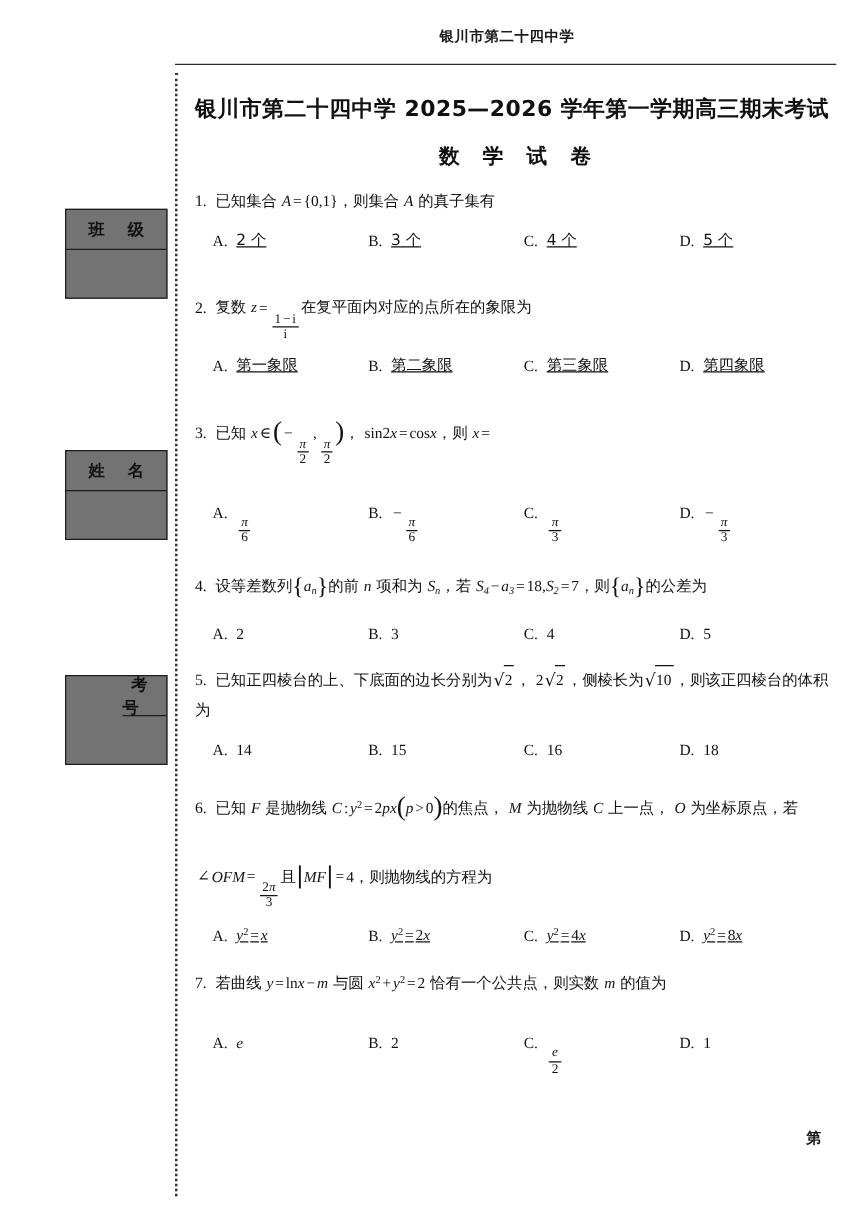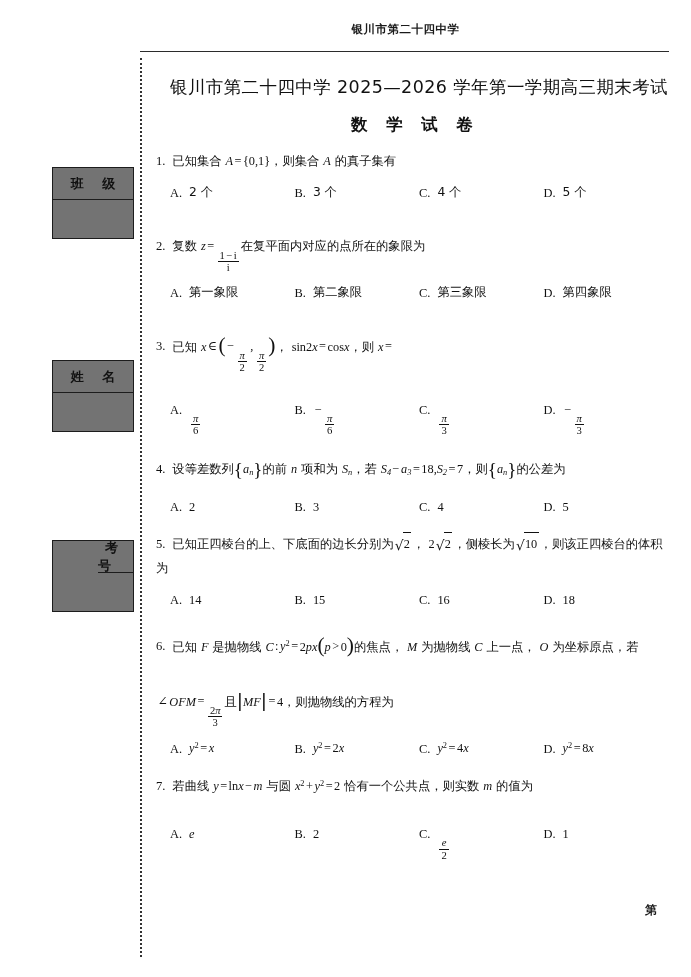--- a/index.html
+++ b/index.html
@@ -77,23 +77,23 @@
 
   
   .sheet {
     position: absolute;
     left: 156px;
     top: 66px;
     width: 512px;
   }
 
   .main-title {
-    text-align: right;
+    text-align: left;
     font-size: 17.5px;
-    font-weight: 400;
+    font-weight: 700;
     letter-spacing: 0.4px;
     margin: 9px 0 0 0;
     font-family: "DejaVu Sans", "Liberation Sans", sans-serif;
   }
   .sub-title {
     text-align: center;
     font-size: 16.5px;
     font-weight: 700;
     letter-spacing: 7px;
     text-indent: 7px;
@@ -138,20 +138,21 @@
     min-height: 20px;
   }
   .opt-letter {
     font-family: "Liberation Serif", serif;
     padding-right: 7px;
     white-space: nowrap;
   }
   .opt-body {
     font-family: "DejaVu Sans", "Liberation Sans", sans-serif;
     font-size: 12.3px;
+    text-decoration: underline;
   }
   .options.tall .opt { min-height: 36px; }
 
   
   .mi { font-family: "Liberation Serif", "DejaVu Serif", serif; font-style: italic; }
   .mn { font-family: "Liberation Serif", "DejaVu Serif", serif; font-style: normal; }
   .mo { font-family: "Liberation Serif", "DejaVu Serif", serif; font-style: normal; padding: 0 1.5px; }
   .mf { font-family: "Liberation Serif", "DejaVu Serif", serif; font-style: normal; }
 
   sub.sb { font-size: 0.68em; font-style: italic; vertical-align: -0.25em; }

